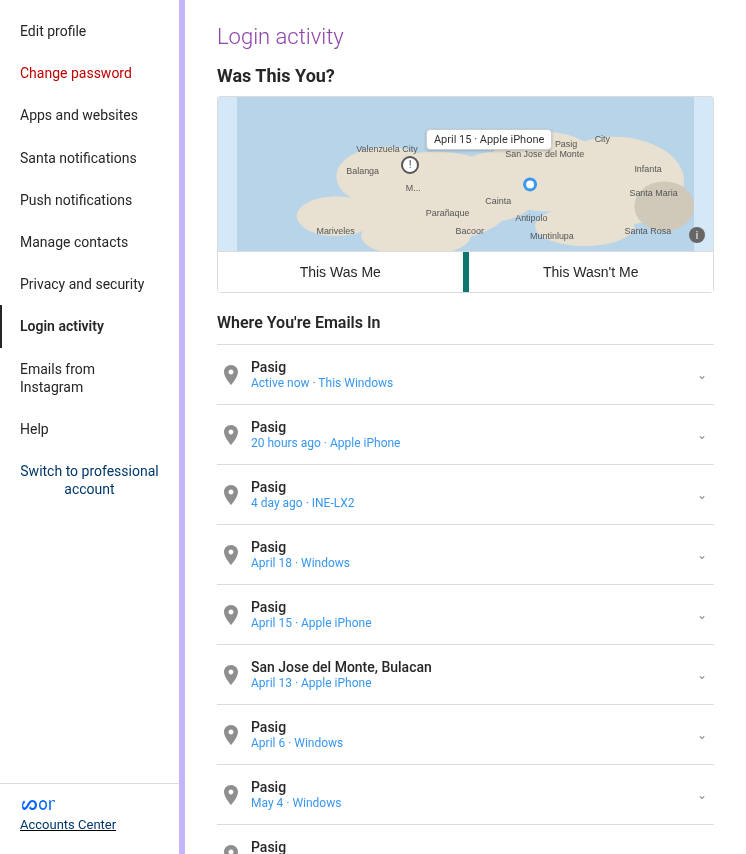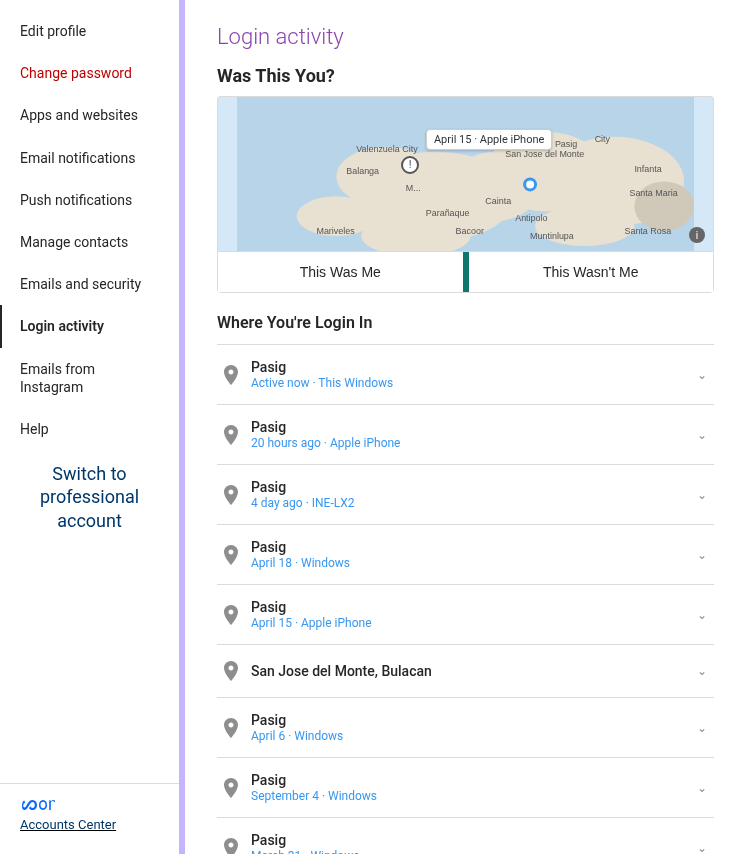--- a/index.html
+++ b/index.html
@@ -28,21 +28,21 @@
       line-height: 1.3;
     }
     .sidebar-item.active {
       font-weight: 600;
       border-left: 2px solid #262626;
       padding-left: 18px;
     }
     .sidebar-item.red { color: #c00000; }
     .sidebar-item.switch-pro {
       color: #00376b;
-      font-size: 18px;
+      font-size: 14px;
       text-align: center;
       padding: 8px 16px;
       margin-top: 4px;
     }
     .sidebar-footer {
       padding: 12px 20px;
       border-top: 1px solid #dbdbdb;
       margin-top: auto;
       text-decoration: underline;
     }
@@ -211,24 +211,24 @@
   </style>
 </head>
 <body>
 
 <aside class="sidebar">
   <nav class="sidebar-nav">
 
   <div class="sidebar-item">Edit profile</div>
       <div class="sidebar-item red">Change password</div>
       <div class="sidebar-item">Apps and websites</div>
-      <div class="sidebar-item">Email notifications</div>
+      <div class="sidebar-item">Santa notifications</div>
       <div class="sidebar-item">Push notifications</div>
       <div class="sidebar-item">Manage contacts</div>
-      <div class="sidebar-item">Emails and security</div>
+      <div class="sidebar-item">Privacy and security</div>
       <div class="sidebar-item active">Login activity</div>
       <div class="sidebar-item">Emails from Instagram</div>
       <div class="sidebar-item">Help</div>
       <div class="sidebar-item switch-pro">Switch to professional account</div>
     </nav>
   <div class="sidebar-footer">
     <div class="meta-logo">
       <svg class="meta-icon" viewBox="0 0 36 16" fill="none" xmlns="http://www.w3.org/2000/svg">
         <path d="M2 10.5C2 12.433 2.9 14 4.5 14C5.8 14 6.7 13.2 7.9 11.3L9.5 8.7C10.3 7.4 11.3 6 12.5 6C13.9 6 14.8 7.2 14.8 9C14.8 10.9 13.9 12 12.5 12C11.6 12 10.8 11.4 10.2 10.3L9 12.2C9.9 13.4 11.1 14 12.5 14C15 14 17 12 17 9C17 6.2 15.4 4 12.5 4C10.5 4 9.1 5.2 7.8 7.3L6.2 9.9C5.5 11 4.9 11.5 4.4 11.5C3.7 11.5 3.3 10.7 3.3 9.8C3.3 8.3 4 7 5 7L4.5 4.5C2.9 4.5 2 7 2 10.5Z" fill="#0866FF"></path>
         <path d="M19 9C19 6.2 20.4 4 23 4C25.6 4 27 6.2 27 9C27 11.8 25.6 14 23 14C20.4 14 19 11.8 19 9ZM20.5 9C20.5 11 21.5 12.2 23 12.2C24.5 12.2 25.5 11 25.5 9C25.5 7 24.5 5.8 23 5.8C21.5 5.8 20.5 7 20.5 9Z" fill="#0866FF"></path>
@@ -283,21 +283,21 @@
     <div class="map-exclaim">!</div>
     
     <div class="map-info-icon">i</div>
   </div>
 
   <div class="was-this-you-buttons">
     <button class="was-this-you-btn">This Was Me</button>
     <button class="was-this-you-btn">This Wasn't Me</button>
   </div>
 
-  <h2 class="section-title">Where You're Login In</h2>
+  <h2 class="section-title">Where You're Emails In</h2>
 
   <div class="login-list">
 
   <div class="login-item">
       <div class="location-icon">
         <svg width="16" height="20" viewBox="0 0 16 20" fill="none" xmlns="http://www.w3.org/2000/svg">
           <path d="M8 0C4.13 0 1 3.13 1 7c0 5.25 7 13 7 13s7-7.75 7-13c0-3.87-3.13-7-7-7zm0 9.5c-1.38 0-2.5-1.12-2.5-2.5S6.62 4.5 8 4.5 10.5 5.62 10.5 7 9.38 9.5 8 9.5z" fill="#8e8e8e"></path>
         </svg>
       </div>
       <div class="login-info">
@@ -355,20 +355,21 @@
       <div class="chevron">⌄</div>
     </div>
       <div class="login-item">
       <div class="location-icon">
         <svg width="16" height="20" viewBox="0 0 16 20" fill="none" xmlns="http://www.w3.org/2000/svg">
           <path d="M8 0C4.13 0 1 3.13 1 7c0 5.25 7 13 7 13s7-7.75 7-13c0-3.87-3.13-7-7-7zm0 9.5c-1.38 0-2.5-1.12-2.5-2.5S6.62 4.5 8 4.5 10.5 5.62 10.5 7 9.38 9.5 8 9.5z" fill="#8e8e8e"></path>
         </svg>
       </div>
       <div class="login-info">
         <div class="login-city">San Jose del Monte, Bulacan</div>
+        <div class="login-detail">April 13 · Apple iPhone</div>
       </div>
       <div class="chevron">⌄</div>
     </div>
       <div class="login-item">
       <div class="location-icon">
         <svg width="16" height="20" viewBox="0 0 16 20" fill="none" xmlns="http://www.w3.org/2000/svg">
           <path d="M8 0C4.13 0 1 3.13 1 7c0 5.25 7 13 7 13s7-7.75 7-13c0-3.87-3.13-7-7-7zm0 9.5c-1.38 0-2.5-1.12-2.5-2.5S6.62 4.5 8 4.5 10.5 5.62 10.5 7 9.38 9.5 8 9.5z" fill="#8e8e8e"></path>
         </svg>
       </div>
       <div class="login-info">
@@ -378,21 +379,21 @@
       <div class="chevron">⌄</div>
     </div>
       <div class="login-item">
       <div class="location-icon">
         <svg width="16" height="20" viewBox="0 0 16 20" fill="none" xmlns="http://www.w3.org/2000/svg">
           <path d="M8 0C4.13 0 1 3.13 1 7c0 5.25 7 13 7 13s7-7.75 7-13c0-3.87-3.13-7-7-7zm0 9.5c-1.38 0-2.5-1.12-2.5-2.5S6.62 4.5 8 4.5 10.5 5.62 10.5 7 9.38 9.5 8 9.5z" fill="#8e8e8e"></path>
         </svg>
       </div>
       <div class="login-info">
         <div class="login-city">Pasig</div>
-        <div class="login-detail">September 4 · Windows</div>
+        <div class="login-detail">May 4 · Windows</div>
       </div>
       <div class="chevron">⌄</div>
     </div>
       <div class="login-item">
       <div class="location-icon">
         <svg width="16" height="20" viewBox="0 0 16 20" fill="none" xmlns="http://www.w3.org/2000/svg">
           <path d="M8 0C4.13 0 1 3.13 1 7c0 5.25 7 13 7 13s7-7.75 7-13c0-3.87-3.13-7-7-7zm0 9.5c-1.38 0-2.5-1.12-2.5-2.5S6.62 4.5 8 4.5 10.5 5.62 10.5 7 9.38 9.5 8 9.5z" fill="#8e8e8e"></path>
         </svg>
       </div>
       <div class="login-info">

